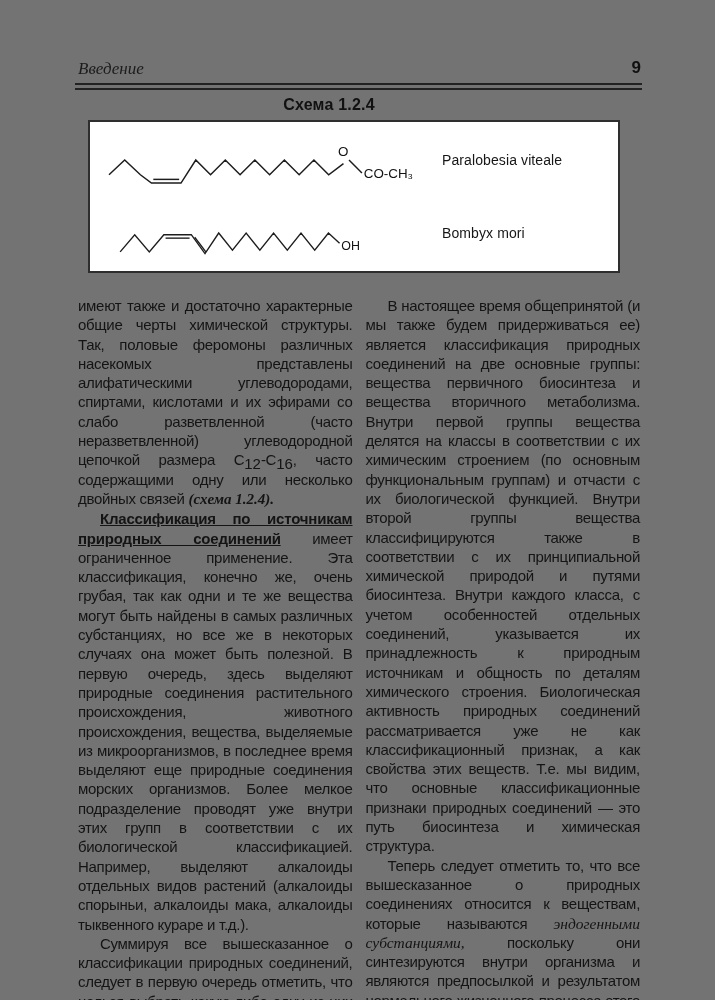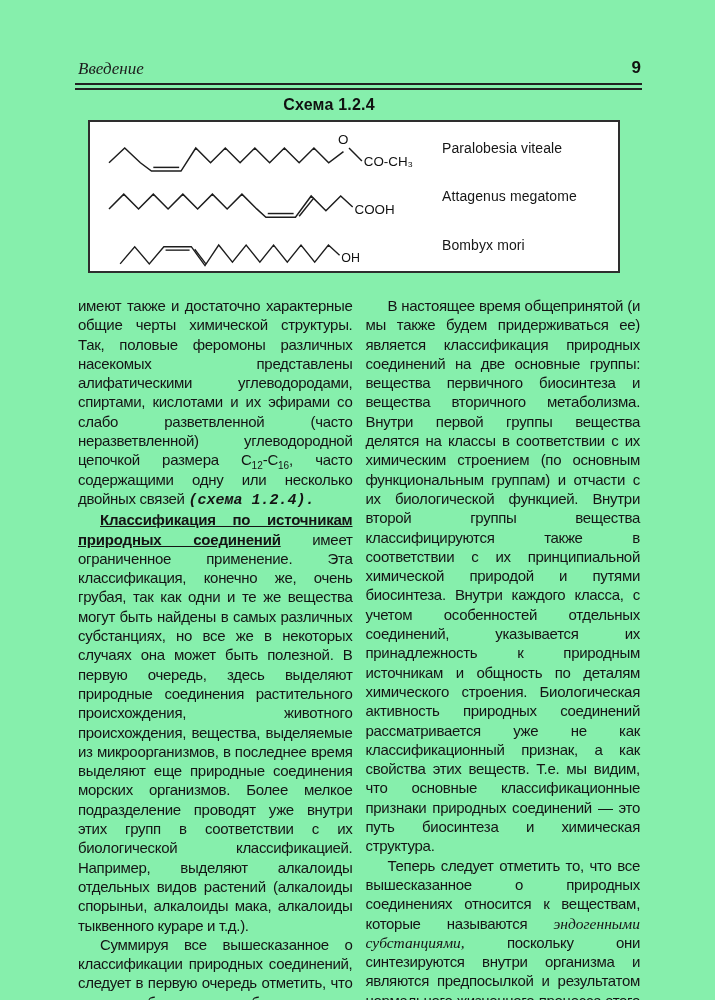--- a/index.html
+++ b/index.html
@@ -1,21 +1,21 @@
 <!DOCTYPE html>
 <html lang="ru"><head>
 <meta charset="utf-8">
 <style>
   html,body{margin:0;padding:0;}
   body{
     width:715px;height:1000px;background:#ffffff;position:relative;
     font-family:"Liberation Sans",sans-serif;color:#151515;
     -webkit-font-smoothing:antialiased;
   }
-  .page{position:absolute;inset:0;background:#86efac;}
+  .page{position:absolute;inset:0;background:#737373;}
 
   
   .hdr-title{
     position:absolute;top:59px;left:78px;
     font-family:"Liberation Serif",serif;font-style:italic;font-size:17px;color:#1c1c1c;
   }
   .hdr-num{
     position:absolute;top:58px;right:74px;
     font-size:17px;font-weight:bold;color:#111;
   }
@@ -42,22 +42,22 @@
 
   
   .columns{
     position:absolute;top:296px;left:78px;width:562px;
     display:flex;gap:13px;
   }
   .col{width:274.5px;text-align:justify;
     font-size:15px;line-height:19.3px;letter-spacing:-0.3px;color:#141414;}
   .col p{margin:0;}
   .col p.indent{text-indent:22px;}
-  sub{font-size:10px;line-height:0;letter-spacing:0;}
-  .ref{font-family:Liberation Mono, monospace;font-style:italic;font-weight:bold;letter-spacing:0;margin-top:8px;}
+  sub{font-size:15px;line-height:0;letter-spacing:0;}
+  .ref{font-family:Liberation Serif, serif;font-style:italic;font-weight:bold;letter-spacing:0;margin-top:8px;}
   .term{font-family:"Liberation Serif",serif;font-style:italic;font-size:15.5px;letter-spacing:0;}
   b{letter-spacing:-0.2px;text-decoration:underline;}
 </style>
 </head>
 <body>
 
 <div class="page">
 
   <div class="hdr-title">Введение</div>
   <div class="hdr-num">9</div>
@@ -71,29 +71,20 @@
       <svg viewBox="0 0 350 52">
         <path class="structure-stroke" d="M6 42 L23 26 L40 42 L52 51 L84 51 L100 26 L116 42 L132 26 L148 42 L164 26 L180 42 L196 26 L212 42 L228 26 L244 42 L260 30"></path>
         <path class="structure-stroke" d="M54 47 L82 47"></path>
         <path class="structure-stroke" d="M266 26 L280 40"></path>
         <text class="formula" x="254" y="22">O</text>
         <text class="formula" x="282" y="46">CO-CH₃</text>
       </svg>
       <div class="species">Paralobesia viteale</div>
     </div>
 
-    <div class="scheme-row">
-      <svg viewBox="0 0 350 52">
-        <path class="structure-stroke" d="M6 40 L22 24 L38 40 L54 24 L70 40 L86 24 L102 40 L118 24 L134 40 L150 24 L166 40 L176 49 L208 49 L225 26 L241 42 L257 26 L270 38"></path>
-        <path class="structure-stroke" d="M178 45 L206 45"></path>
-        <path class="structure-stroke" d="M212 48 L228 28"></path>
-        <text class="formula" x="272" y="45">COOH</text>
-      </svg>
-      <div class="species">Attagenus megatome</div>
-    </div>
 
     <div class="scheme-row">
       <svg viewBox="0 0 350 56">
         <path class="structure-stroke" d="M6 50 L23 30 L40 50 L57 30 L89 30 L105 52 L121 28 L137 48 L153 28 L169 48 L185 28 L201 48 L217 28 L233 48 L249 28 L262 40"></path>
         <path class="structure-stroke" d="M59 34 L87 34"></path>
         <path class="structure-stroke" d="M93 33 L106 50"></path>
         <text class="formula" x="264" y="48">OH</text>
       </svg>
       <div class="species">Bombyx mori</div>
     </div>

